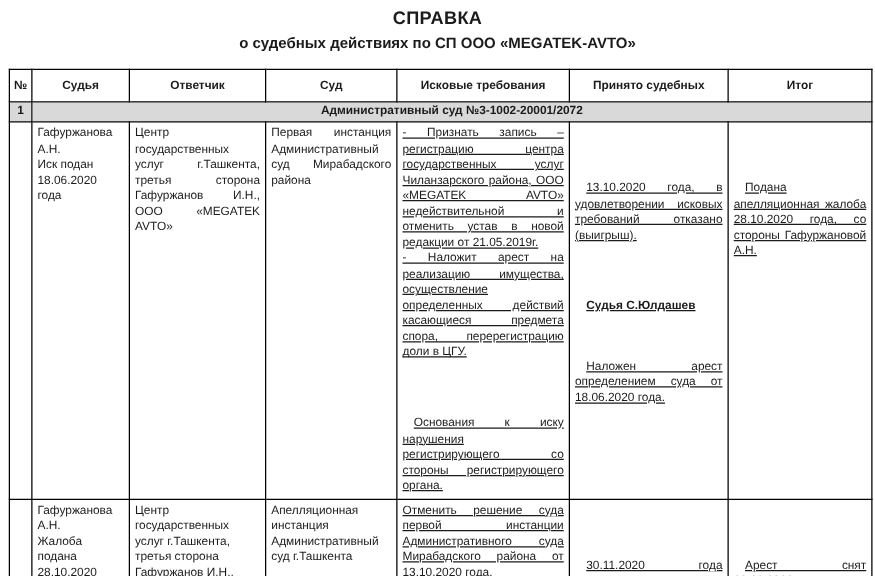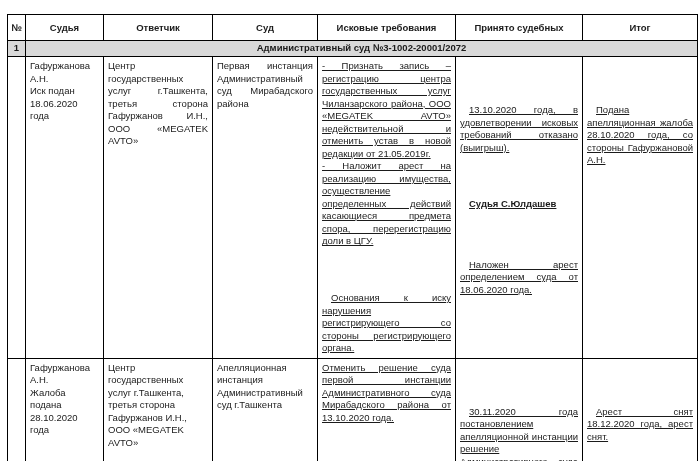--- a/index.html
+++ b/index.html
@@ -55,26 +55,28 @@
     padding:1px 2px;
     height:13px;
   }
   tr.data-row-1 { height:206px; }
   tr.data-row-2 { height:150px; }
   .center-pre { text-align:left; white-space:pre-line; }
   .just { text-align:justify; }
   .ind { text-indent:9px;margin-top:44px; }
   .bold { font-weight:700; }
   p { margin:0;text-decoration:underline; }
-  .gap-top { margin-top:48px; }
+  .gap-top { margin-top:36px; }
 </style>
 </head>
 <body>
 
 <div>
+  <div class="doc-title">СПРАВКА</div>
+  <div class="doc-subtitle">о судебных действиях по СП ООО «MEGATEK-AVTO»</div>
 
   <table class="court-table">
     <colgroup>
       <col style="width:18px">
       <col style="width:78px">
       <col style="width:109px">
       <col style="width:105px">
       <col style="width:138px">
       <col style="width:127px">
       <col style="width:115px">

